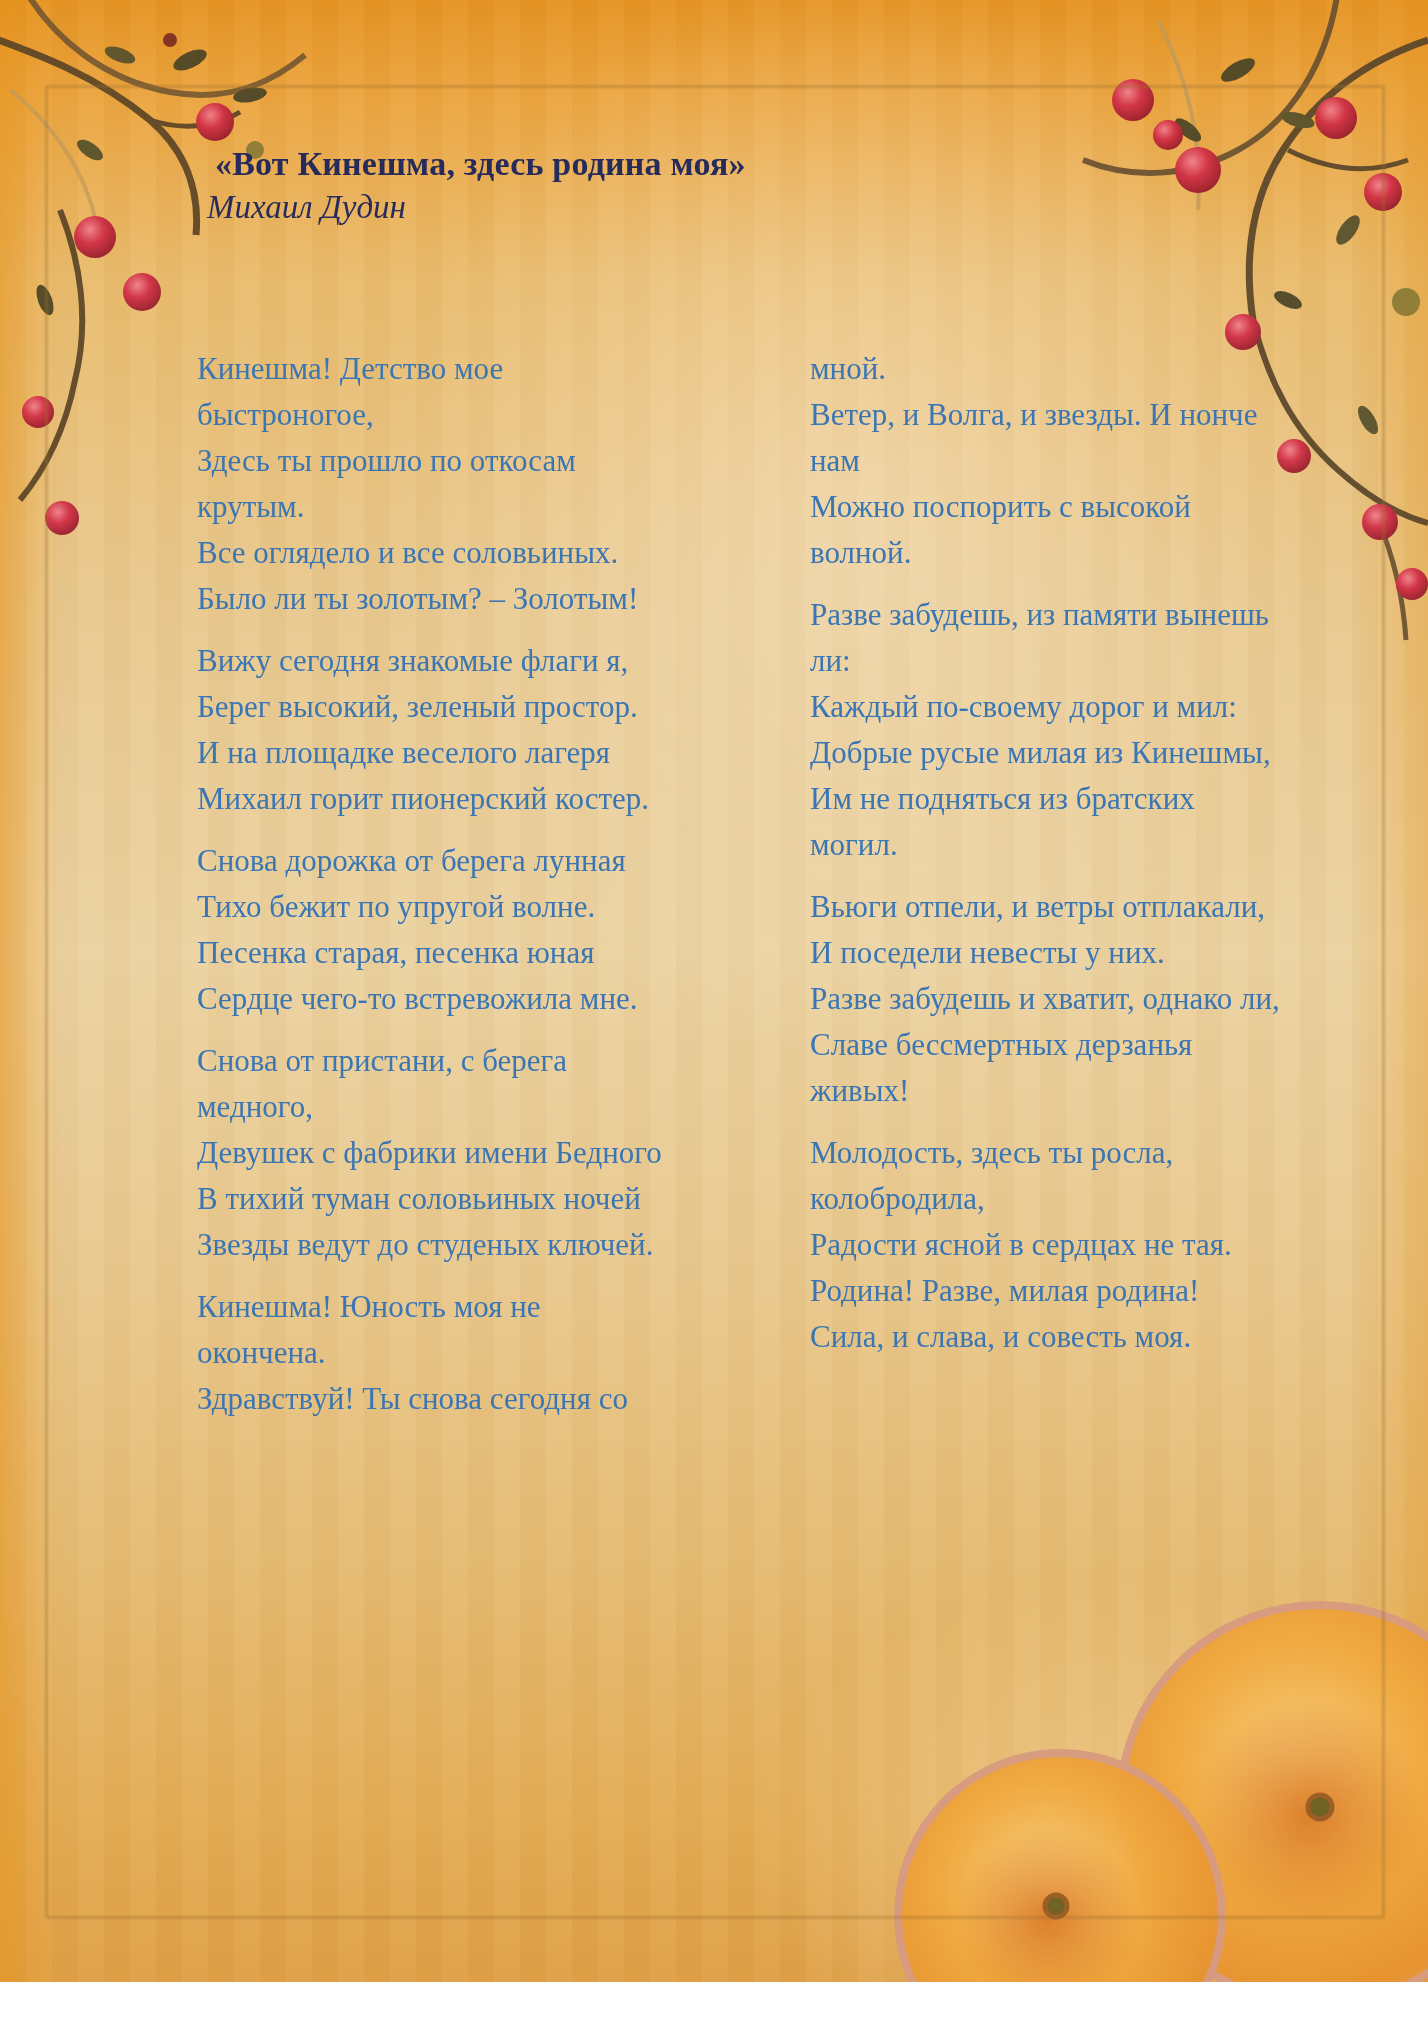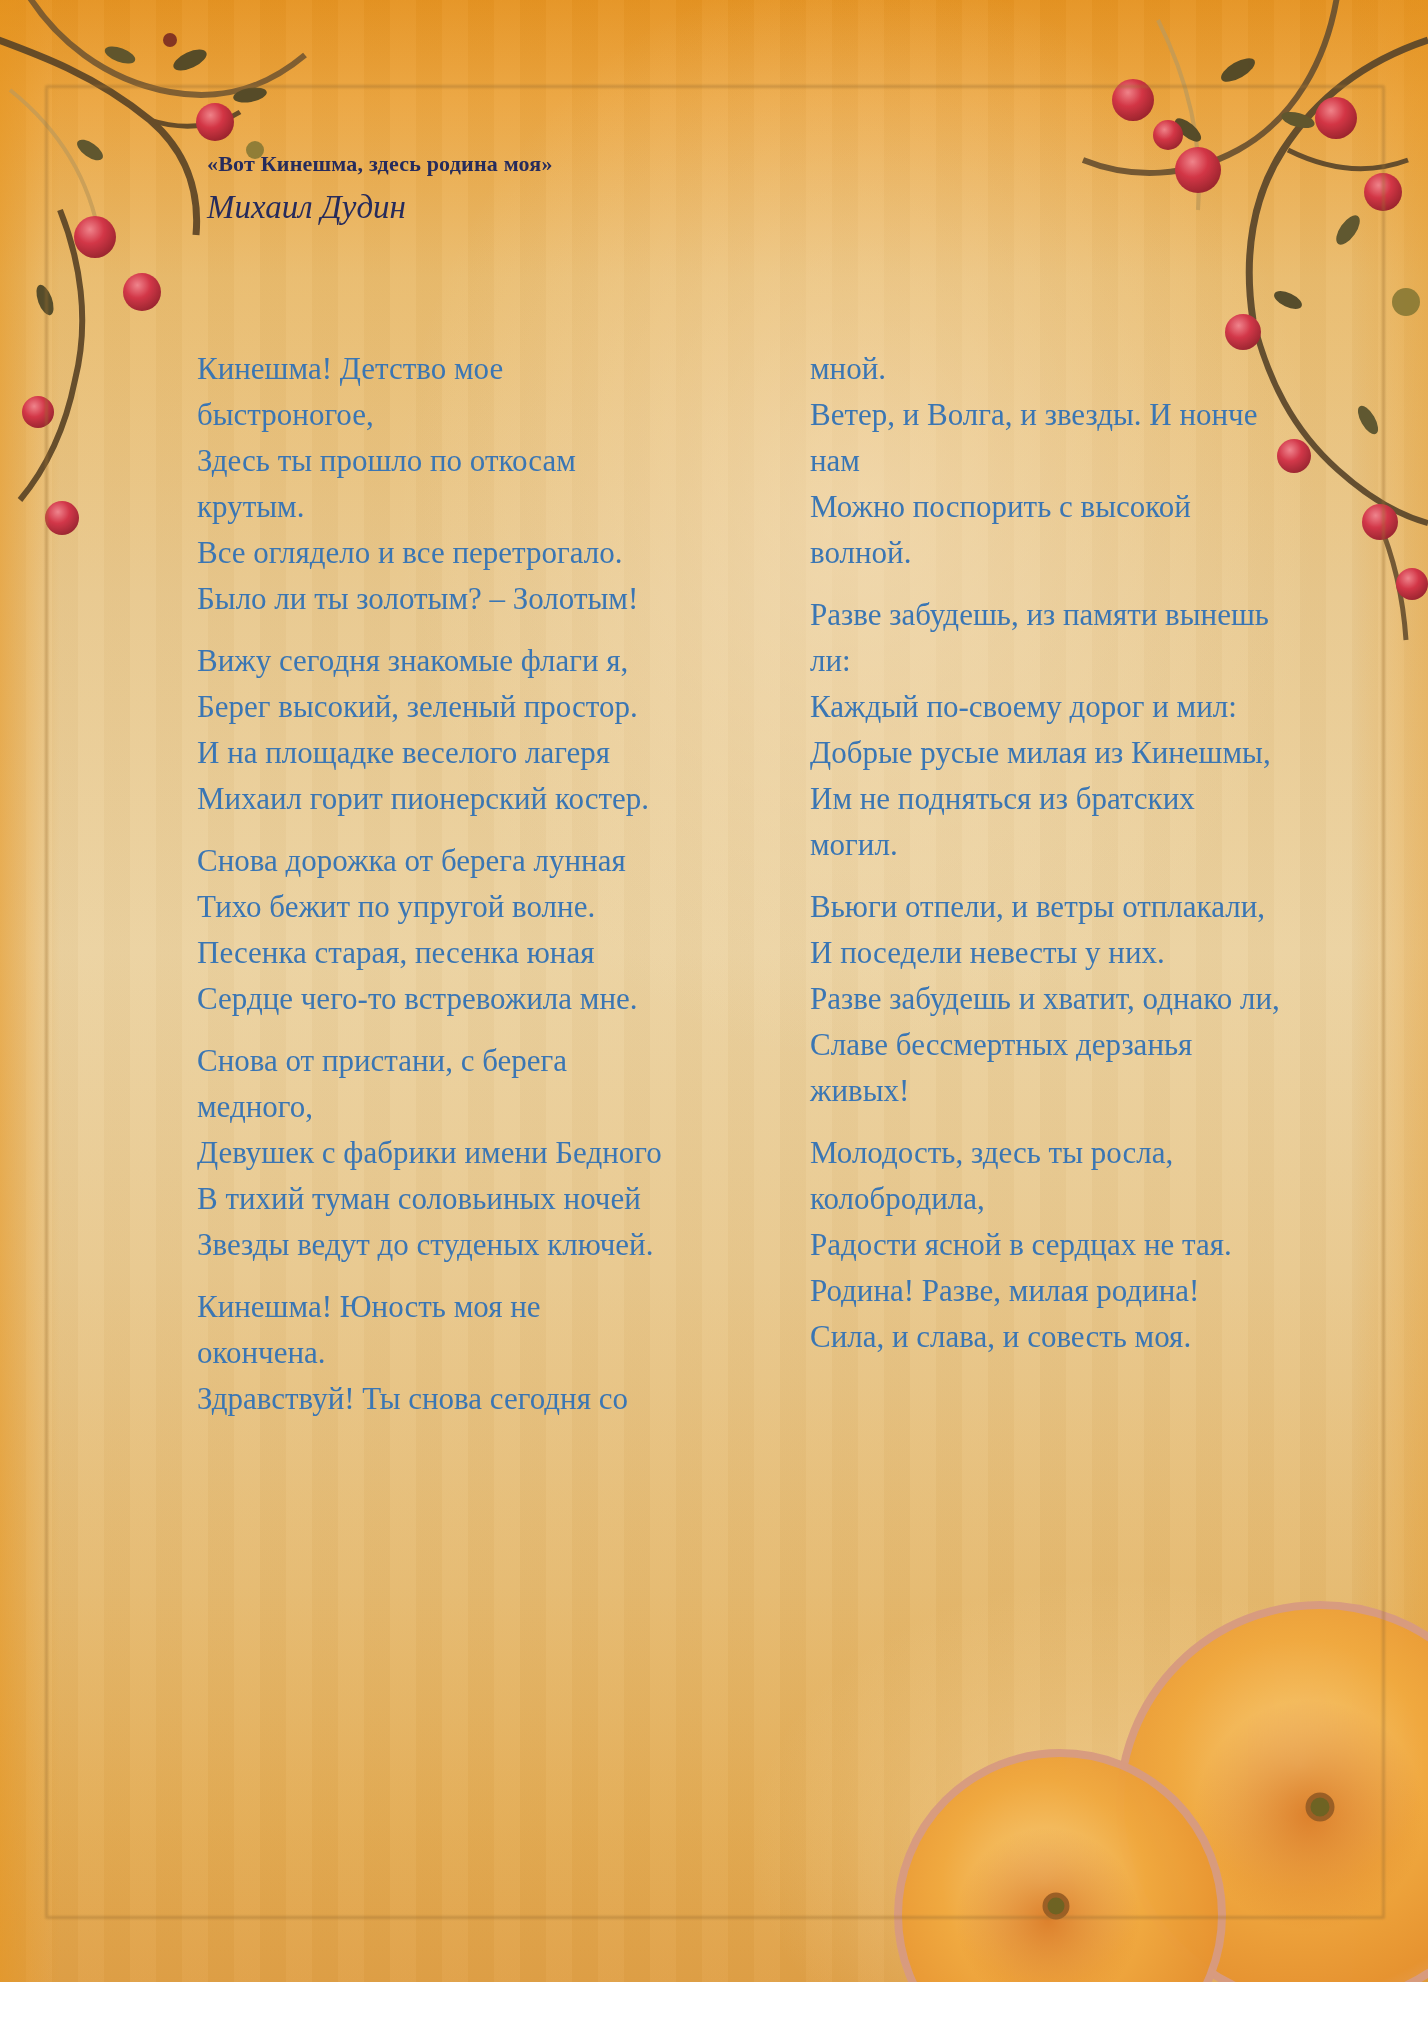--- a/index.html
+++ b/index.html
@@ -26,21 +26,21 @@
   .frame{
     position:absolute;left:45px;top:85px;right:43px;bottom:63px;
     border:3px solid var(--frame-color);
     border-radius:2px;filter:blur(1.2px);pointer-events:none;
   }
   .deco{position:absolute;pointer-events:none;}
   .deco-tl{left:0;top:0;}
   .deco-tr{right:0;top:0;}
   .deco-br{right:0;bottom:0;}
   .title-block{position:absolute;left:207px;top:142px;color:var(--title-color);}
-  .doc-title{font-size:22px;font-weight:bold;line-height:44px;letter-spacing:.2px;white-space:nowrap;}
+  .doc-title{font-size:34px;font-weight:bold;line-height:44px;letter-spacing:.2px;white-space:nowrap;margin-left:8px;}
   .doc-author{font-size:33px;font-style:italic;line-height:42px;white-space:nowrap;}
   .col{
     position:absolute;top:346px;color:var(--body-color);
     font-size:31px;line-height:46px;
   }
   .col-left{left:197px;}
   .col-right{left:810px;}
   .stanza{margin-bottom:16px;}
   .poem-line{white-space:nowrap;}
 </style>
@@ -135,21 +135,21 @@
       <div class="doc-title">«Вот Кинешма, здесь родина моя»</div>
       <div class="doc-author">Михаил Дудин</div>
     </div>
 
     <div class="col col-left">
         <div class="stanza">
           <div class="poem-line">Кинешма! Детство мое</div>
           <div class="poem-line">быстроногое,</div>
           <div class="poem-line">Здесь ты прошло по откосам</div>
           <div class="poem-line">крутым.</div>
-          <div class="poem-line">Все оглядело и все перетрогало.</div>
+          <div class="poem-line">Все оглядело и все соловьиных.</div>
           <div class="poem-line">Было ли ты золотым? – Золотым!</div>
         </div>
         <div class="stanza">
           <div class="poem-line">Вижу сегодня знакомые флаги я,</div>
           <div class="poem-line">Берег высокий, зеленый простор.</div>
           <div class="poem-line">И на площадке веселого лагеря</div>
           <div class="poem-line">Михаил горит пионерский костер.</div>
         </div>
         <div class="stanza">
           <div class="poem-line">Снова дорожка от берега лунная</div>

